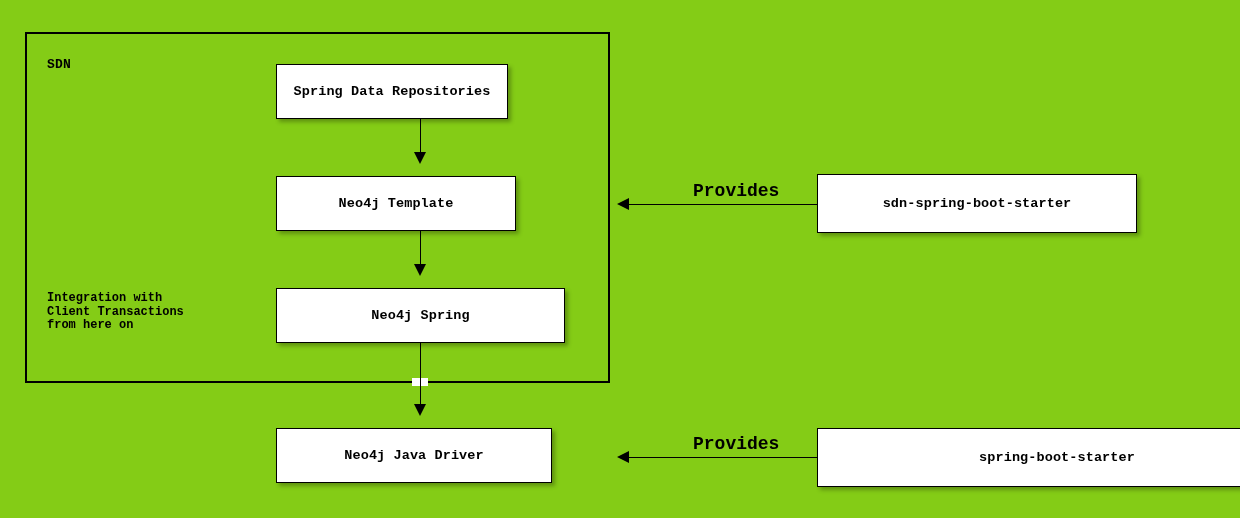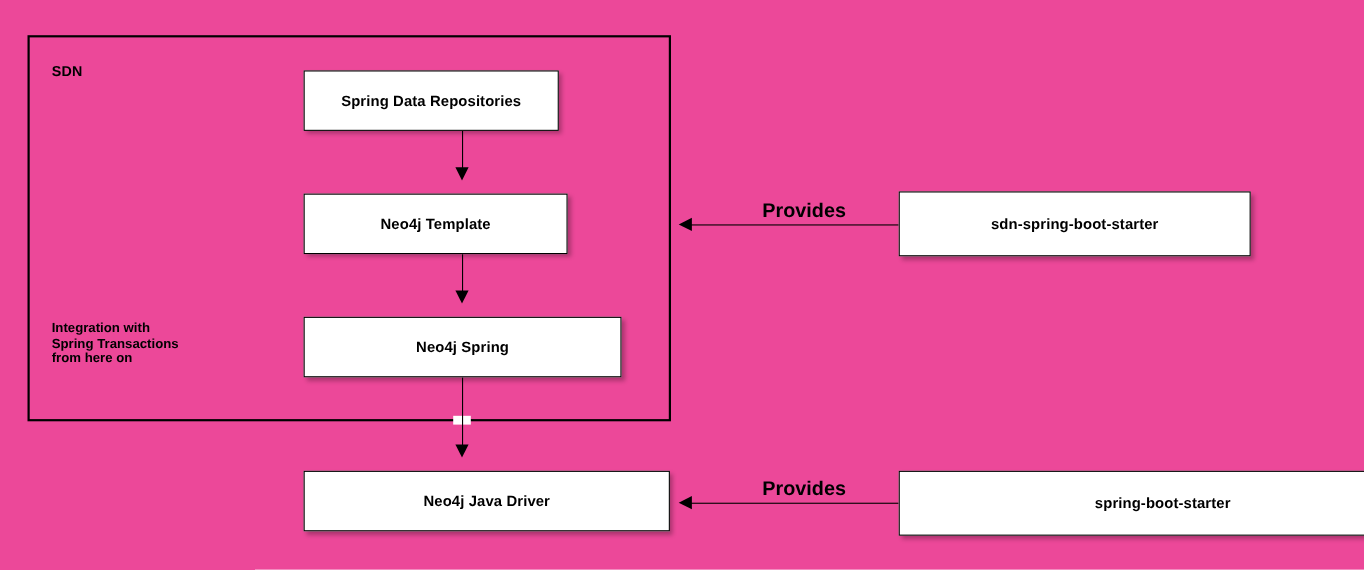--- a/index.html
+++ b/index.html
@@ -4,23 +4,23 @@
 <style>
   html, body {
     margin: 0;
     padding: 0;
     background: #ffffff;
   }
   #canvas {
     position: relative;
     width: 1240px;
     height: 518px;
-    background: #ec4899;
+    background: #84cc16;
     overflow: hidden;
-    font-family: Liberation Sans, sans-serif;
+    font-family: Liberation Mono, monospace;
   }
 
   
   .group-box {
     position: absolute;
     border: 2px solid #000000;
     background: transparent;
     box-sizing: border-box;
   }
   
@@ -106,21 +106,21 @@
 </head>
 <body>
 
 <div id="canvas">
 
   <div class="group-box" style="left:25px; top:32px; width:585px; height:351px;"></div>
   <div class="group-gap" style="left:412px; top:378px; width:16px; height:8px;"></div>
   <div class="group-label" style="left:47px; top:57px;">SDN</div>
 
   <div class="note" style="left:47px; top:292px;">Integration with
-Spring Transactions
+Client Transactions
 from here on</div>
 
   <div class="edge-v" style="left:420px; top:119px; height:37px;"></div>
   <div class="arrow-down" style="left:414px; top:152px;"></div>
 
   <div class="edge-v" style="left:420px; top:231px; height:37px;"></div>
   <div class="arrow-down" style="left:414px; top:264px;"></div>
 
   <div class="edge-v" style="left:420px; top:343px; height:65px;"></div>
   <div class="arrow-down" style="left:414px; top:404px;"></div>
@@ -138,21 +138,21 @@
   </div>
 
   <div class="node" style="left:276px; top:176px; width:240px; height:55px;">
     <span class="node-label">Neo4j Template</span>
   </div>
 
   <div class="node" style="left:276px; top:288px; width:289px; height:55px;">
     <span class="node-label">Neo4j Spring</span>
   </div>
 
-  <div class="node" style="left:276px; top:428px; width:333px; height:55px;">
+  <div class="node" style="left:276px; top:428px; width:276px; height:55px;">
     <span class="node-label">Neo4j Java Driver</span>
   </div>
 
   <div class="node" style="left:817px; top:174px; width:320px; height:59px;">
     <span class="node-label">sdn-spring-boot-starter</span>
   </div>
 
   <div class="node" style="left:817px; top:428px; width:480px; height:59px;">
     <span class="node-label">spring-boot-starter</span>
   </div>

